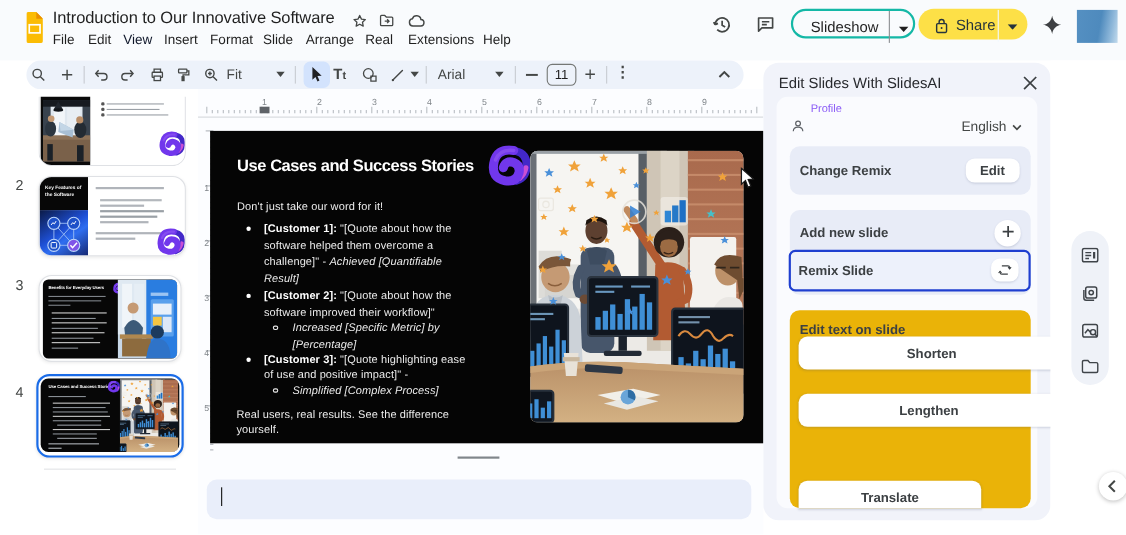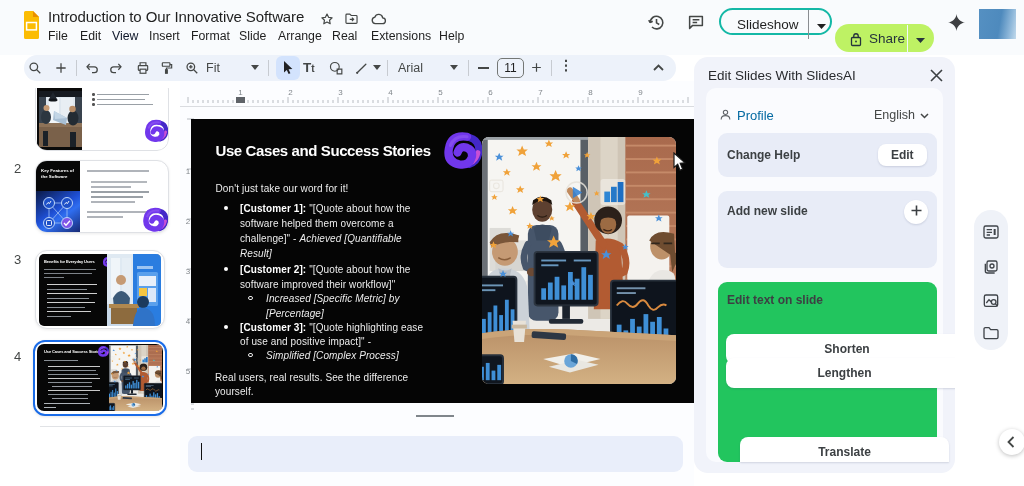--- a/index.html
+++ b/index.html
@@ -60,21 +60,21 @@
     </svg>
 
   <div class="ab" style="left:719px;top:8px;width:113px;height:27px;border:2px solid #14b8a6;border-radius:16px;background:#f9fbfd">
     <div class="ab" style="left:16px;top:7px;font-size:13.5px;font-weight:500;color:#1f1f1f">Slideshow</div>
     <div class="ab" style="left:87px;top:0;width:1px;height:29px;background:#8a8d91"></div>
     <svg class="ab" style="left:96px;top:14px" width="9" height="5" viewBox="0 0 9 5">
         <path d="M0 0 h9 l-4.5 5 Z" fill="#1f1f1f"></path>
       </svg>
   </div>
 
-  <div class="ab" style="left:835px;top:24px;width:99px;height:28px;border-radius:16px;background:#bef264">
+  <div class="ab" style="left:835px;top:8px;width:99px;height:28px;border-radius:16px;background:#fde047">
     <svg class="ab" style="left:15px;top:8px" width="12" height="15" viewBox="0 0 24 30" fill="none" stroke="#26343c" stroke-width="2.6">
         <rect x="3" y="11" width="18" height="16" rx="2"></rect>
         <path d="M7.5 11 V8 a4.5 4.5 0 0 1 9 0 v3"></path>
         <circle cx="12" cy="19" r="1.8" fill="#26343c" stroke="none"></circle>
       </svg>
     <div class="ab" style="left:34px;top:7px;font-size:13.5px;font-weight:500;color:#26343c">Share</div>
     <div class="ab" style="left:72px;top:1px;width:1px;height:29px;background:#f2f8ff"></div>
     <svg class="ab" style="left:81px;top:14px" width="9" height="5" viewBox="0 0 9 5">
         <path d="M0 0 h9 l-4.5 5 Z" fill="#26343c"></path>
       </svg>
@@ -761,44 +761,53 @@
   <svg class="ab" style="left:236px;top:12px" width="13" height="13" viewBox="0 0 13 13" stroke="#3c4043" stroke-width="1.6">
       <path d="M1 1 L12 12 M12 1 L1 12"></path>
     </svg>
 
   <div class="ab" style="left:12px;top:31px;width:237px;height:374px;background:#fafbfe;border-radius:10px"></div>
 
   <svg class="ab" style="left:25px;top:51px" width="13" height="13" viewBox="0 0 24 24" fill="none" stroke="#5f6368" stroke-width="2">
       <circle cx="12" cy="8" r="4"></circle>
       <path d="M4 21 q0 -7 8 -7 q8 0 8 7"></path>
     </svg>
-  <div class="ab" style="left:43px;top:51px;font-size:13px;color:#0369a1">Profile</div>
+  <div class="ab" style="left:43px;top:37px;font-size:10px;color:#8b5cf6">Profile</div>
   <div class="ab" style="left:180px;top:51px;font-size:12.5px;color:#444746">English</div>
   <svg class="ab" style="left:226px;top:56px" width="9" height="6" viewBox="0 0 9 6" fill="none" stroke="#444746" stroke-width="1.5">
       <path d="M1 1 L4.5 4.5 8 1"></path>
     </svg>
 
   <div class="ab" style="left:24px;top:75.5px;width:219px;height:44.5px;background:#e8ecf7;border-radius:9px">
-    <div class="ab" style="left:9px;top:15px;font-size:12px;font-weight:700;color:#3c4043">Change Help</div>
+    <div class="ab" style="left:9px;top:15px;font-size:12px;font-weight:700;color:#3c4043">Change Remix</div>
     <div class="sbtn" style="left:160px;top:11px;width:48.5px;height:22px;line-height:22px">Edit</div>
   </div>
 
   <div class="ab" style="left:24px;top:134px;width:219px;height:77px;background:#e8ecf7;border-radius:9px">
     <div class="ab" style="left:9px;top:13px;font-size:12px;font-weight:700;color:#3c4043">Add new slide</div>
     <div class="sbtn" style="left:186px;top:9px;width:24px;height:24px;border-radius:12px;line-height:24px"><svg width="11" height="11" viewBox="0 0 11 11" stroke="#3c4043" stroke-width="1.6">
           <path d="M5.5 0.5 v10 M0.5 5.5 h10"></path>
         </svg></div>
   </div>
 
-
-  <div class="ab" style="left:24px;top:225px;width:219px;height:180px;background:#22c55e;border-radius:9px">
+  <div class="ab" style="left:23px;top:170px;width:220px;height:38px;background:#edf1fb;border:2.3px solid #1f3fd0;border-radius:6px">
+    <div class="ab" style="left:7px;top:10px;font-size:12px;font-weight:700;color:#3c4043">Remix Slide</div>
+    <div class="sbtn" style="left:182px;top:6px;width:25px;height:21px;border-radius:8px">
+      <svg style="margin-top:4px" width="13" height="13" viewBox="0 0 24 24" fill="none" stroke="#3c4043" stroke-width="2">
+          <path d="M7 5 h10 a3 3 0 0 1 3 3 v2 M17 19 H7 a3 3 0 0 1 -3 -3 v-2"></path>
+          <path d="M17.5 7 l2.5 3 2.5 -3 M6.5 17 L4 14 l-2.5 3" stroke-width="1.8"></path>
+        </svg>
+    </div>
+  </div>
+
+  <div class="ab" style="left:24px;top:225px;width:219px;height:180px;background:#eab308;border-radius:9px">
     <div class="ab" style="left:9px;top:11px;font-size:12px;font-weight:700;color:#3c4043">Edit text on slide</div>
-    <div class="sbtn" style="left:8px;top:52px;width:242px;height:30px;line-height:30px">Shorten</div>
+    <div class="sbtn" style="left:8px;top:24px;width:242px;height:30px;line-height:30px">Shorten</div>
     <div class="sbtn" style="left:8px;top:75.5px;width:237px;height:30px;line-height:30px">Lengthen</div>
-    <div class="sbtn" style="left:22px;top:154.5px;width:209px;height:25.5px;line-height:30px;border-radius:8px 8px 0 0;overflow:hidden">Translate</div>
+    <div class="sbtn" style="left:8px;top:154.5px;width:166px;height:25.5px;line-height:30px;border-radius:8px 8px 0 0;overflow:hidden">Translate</div>
   </div>
 </div>
 <div class="ab" id="rightstrip" style="left:955px;top:55px;width:69px;height:431px;background:#fff">
   <div class="ab" style="left:19px;top:155px;width:34px;height:140px;background:#eff2f8;border-radius:17px">
     <svg class="ab" style="left:9px;top:15px" width="16" height="14" viewBox="0 0 24 21" fill="none" stroke="#3f4449" stroke-width="2">
         <rect x="1.5" y="1.5" width="21" height="18" rx="2.5"></rect>
         <path d="M5.5 7 h8 M5.5 11 h8 M5.5 15 h5"></path>
         <path d="M17.5 6 v9" stroke-width="3"></path>
       </svg>
     <svg class="ab" style="left:9px;top:49px" width="16" height="16" viewBox="0 0 24 24" fill="none" stroke="#3f4449" stroke-width="2">

